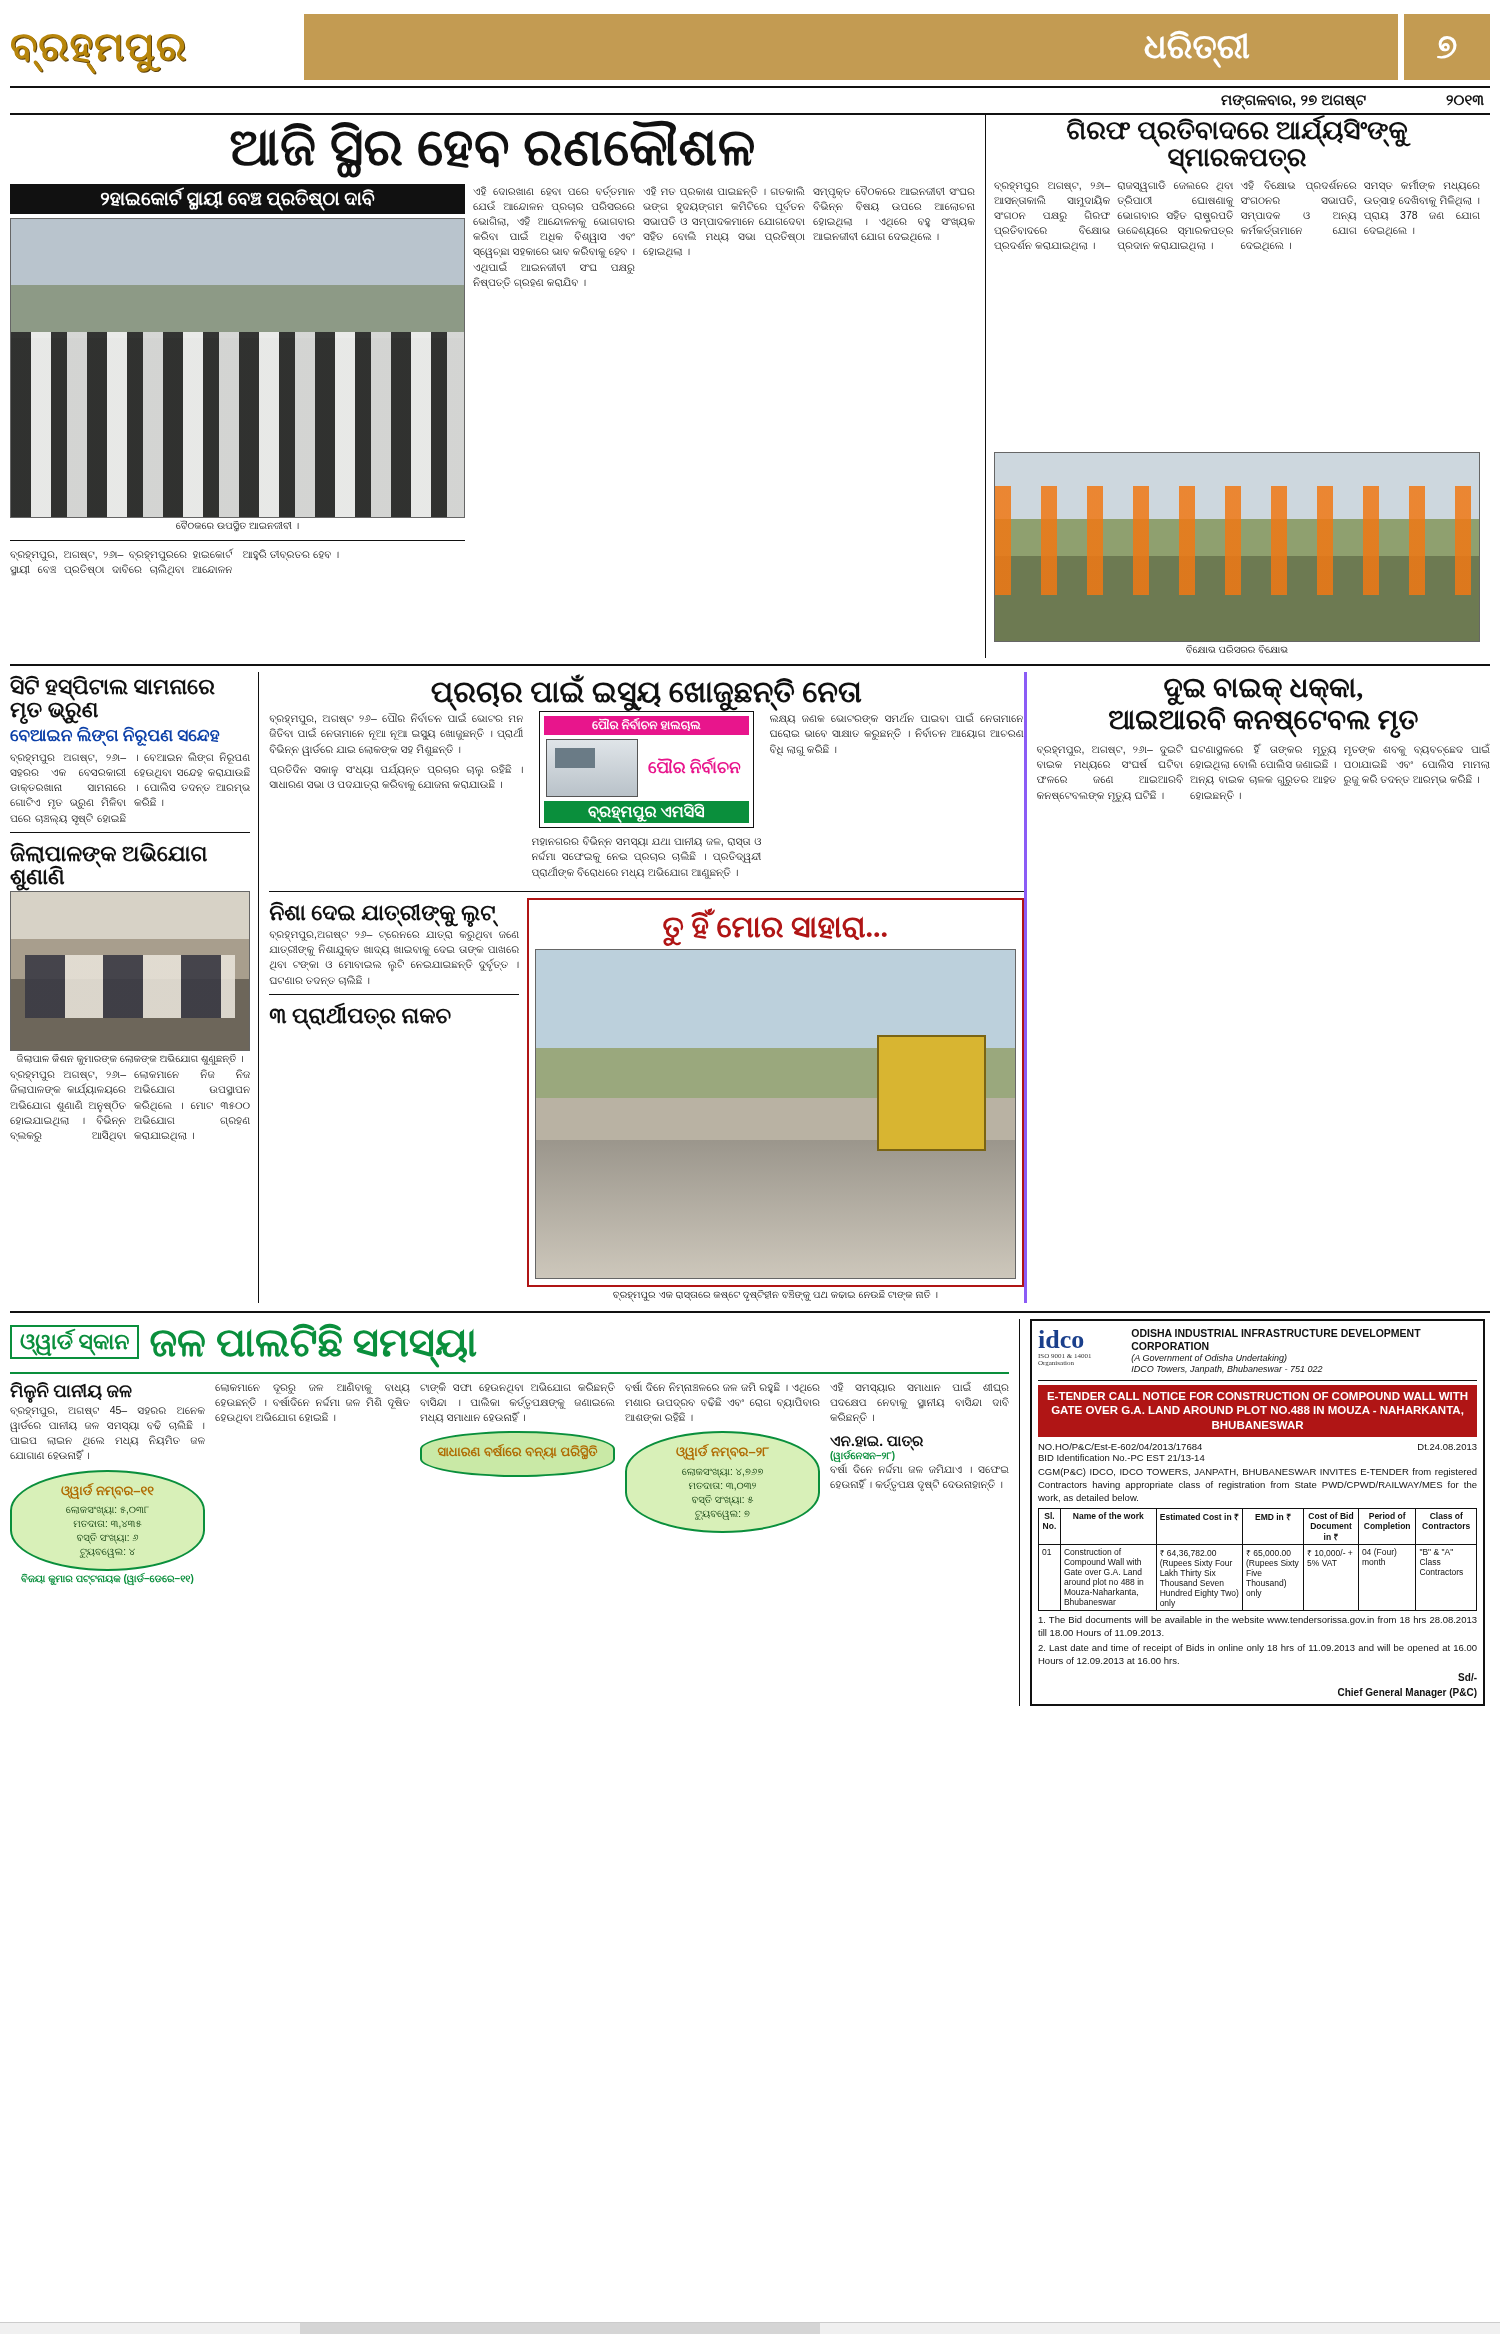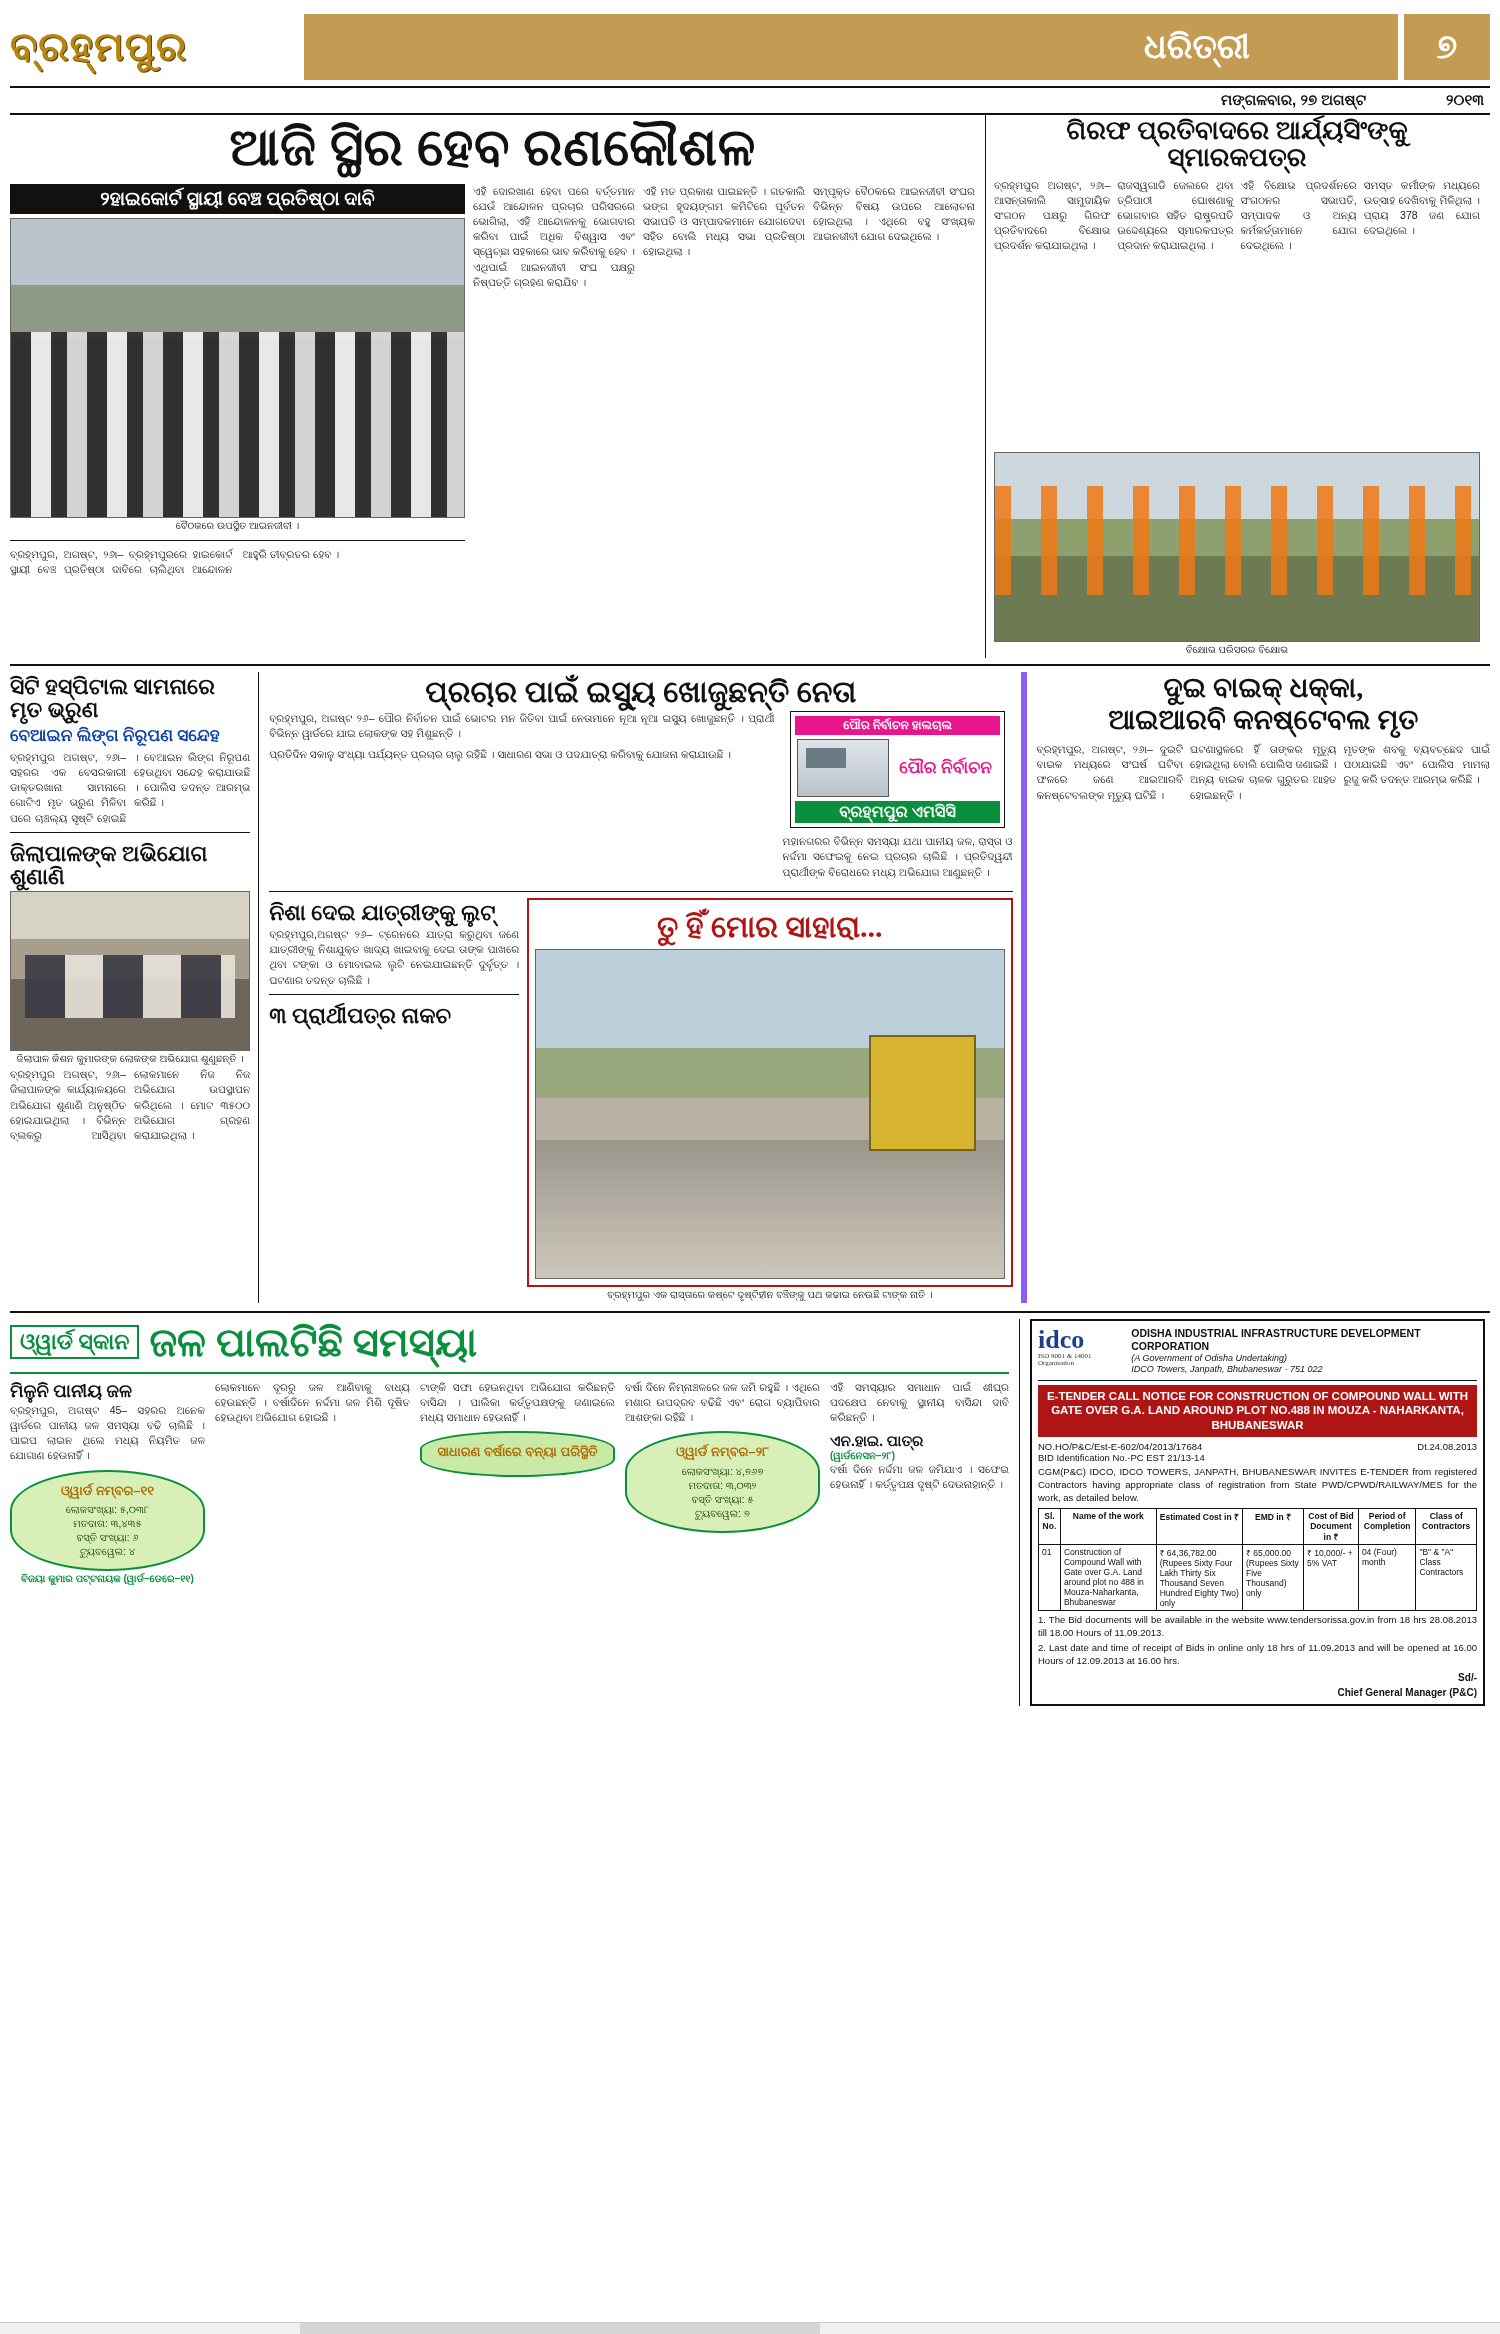--- a/index.html
+++ b/index.html
@@ -88,21 +88,21 @@
     background:linear-gradient(#9b968c,#cdc7bb);
   }
   .ph-road::before{
     content:""; position:absolute; right:6%; top:26%; width:22%; height:34%;
     background:#d8b531; border:2px solid #7a6414; z-index:2;
   }
 
   
   .mid { display:flex; gap:10px; margin-top:6px; }
   .mid-left { width:250px; border-right:1px solid #111; padding-right:8px; }
-  .mid-center { width:760px; border-right:6px solid #8b5cf6; padding-right:8px; }
+  .mid-center { width:760px; border-right:3px solid #8b5cf6; }
   .mid-right { width:455px; }
 
   .sec-head { font-size:22px; padding:3px 0; }
   .sec-head-lg { font-size:30px; text-align:center; padding:4px 0; }
   .blue-sub { color:#0b3fa8; font-family:"Liberation Serif", serif; font-weight:bold; font-size:17px; padding:2px 0 4px; }
 
   .evm-box { border:1px solid #111; padding:4px; width:215px; margin:0 auto; }
   .evm-top { background:#e8158c; color:#fff; text-align:center; font-size:12px; font-weight:bold; padding:2px 0; font-family:"Liberation Serif",serif;}
   .evm-mid { display:flex; gap:4px; padding:4px 2px; align-items:center; }
   .evm-img { width:92px; height:58px; border:1px solid #555; background:linear-gradient(#dfe4e8,#b9c2c9); position:relative;}
@@ -243,20 +243,23 @@
             <div class="evm-top">ପୌର ନିର୍ବାଚନ ହାଲଚାଲ</div>
             <div class="evm-mid">
               <div class="evm-img"></div>
               <div class="evm-label">ପୌର ନିର୍ବାଚନ</div>
             </div>
             <div class="evm-bot">ବ୍ରହ୍ମପୁର ଏମସିସି</div>
           </div>
           <div class="col-text" style="margin-top:6px">
             <p>ମହାନଗରର ବିଭିନ୍ନ ସମସ୍ୟା ଯଥା ପାନୀୟ ଜଳ, ରାସ୍ତା ଓ ନର୍ଦ୍ଦମା ସଫେଇକୁ ନେଇ ପ୍ରଚାର ଚାଲିଛି । ପ୍ରତିଦ୍ୱନ୍ଦୀ ପ୍ରାର୍ଥୀଙ୍କ ବିରୋଧରେ ମଧ୍ୟ ଅଭିଯୋଗ ଆଣୁଛନ୍ତି ।</p>
           </div>
+        </div>
+        <div style="flex:1" class="col-text">
+          <p>ଲକ୍ଷ୍ୟ ଜଣକ ଭୋଟରଙ୍କ ସମର୍ଥନ ପାଇବା ପାଇଁ ନେତାମାନେ ଘରୋଇ ଭାବେ ସାକ୍ଷାତ କରୁଛନ୍ତି । ନିର୍ବାଚନ ଆୟୋଗ ଆଚରଣ ବିଧି ଲାଗୁ କରିଛି ।</p>
         </div>
       </div>
 
       <div class="rule"></div>
       <div style="display:flex; gap:8px;">
         <div style="width:250px">
           <div class="hl sec-head">ନିଶା ଦେଇ ଯାତ୍ରୀଙ୍କୁ ଲୁଟ୍</div>
           <div class="col-text">
             <p>ବ୍ରହ୍ମପୁର,ଅଗଷ୍ଟ ୨୬– ଟ୍ରେନରେ ଯାତ୍ରା କରୁଥିବା ଜଣେ ଯାତ୍ରୀଙ୍କୁ ନିଶାଯୁକ୍ତ ଖାଦ୍ୟ ଖାଇବାକୁ ଦେଇ ତାଙ୍କ ପାଖରେ ଥିବା ଟଙ୍କା ଓ ମୋବାଇଲ ଲୁଟି ନେଇଯାଇଛନ୍ତି ଦୁର୍ବୃତ୍ତ । ଘଟଣାର ତଦନ୍ତ ଚାଲିଛି ।</p>
           </div>

